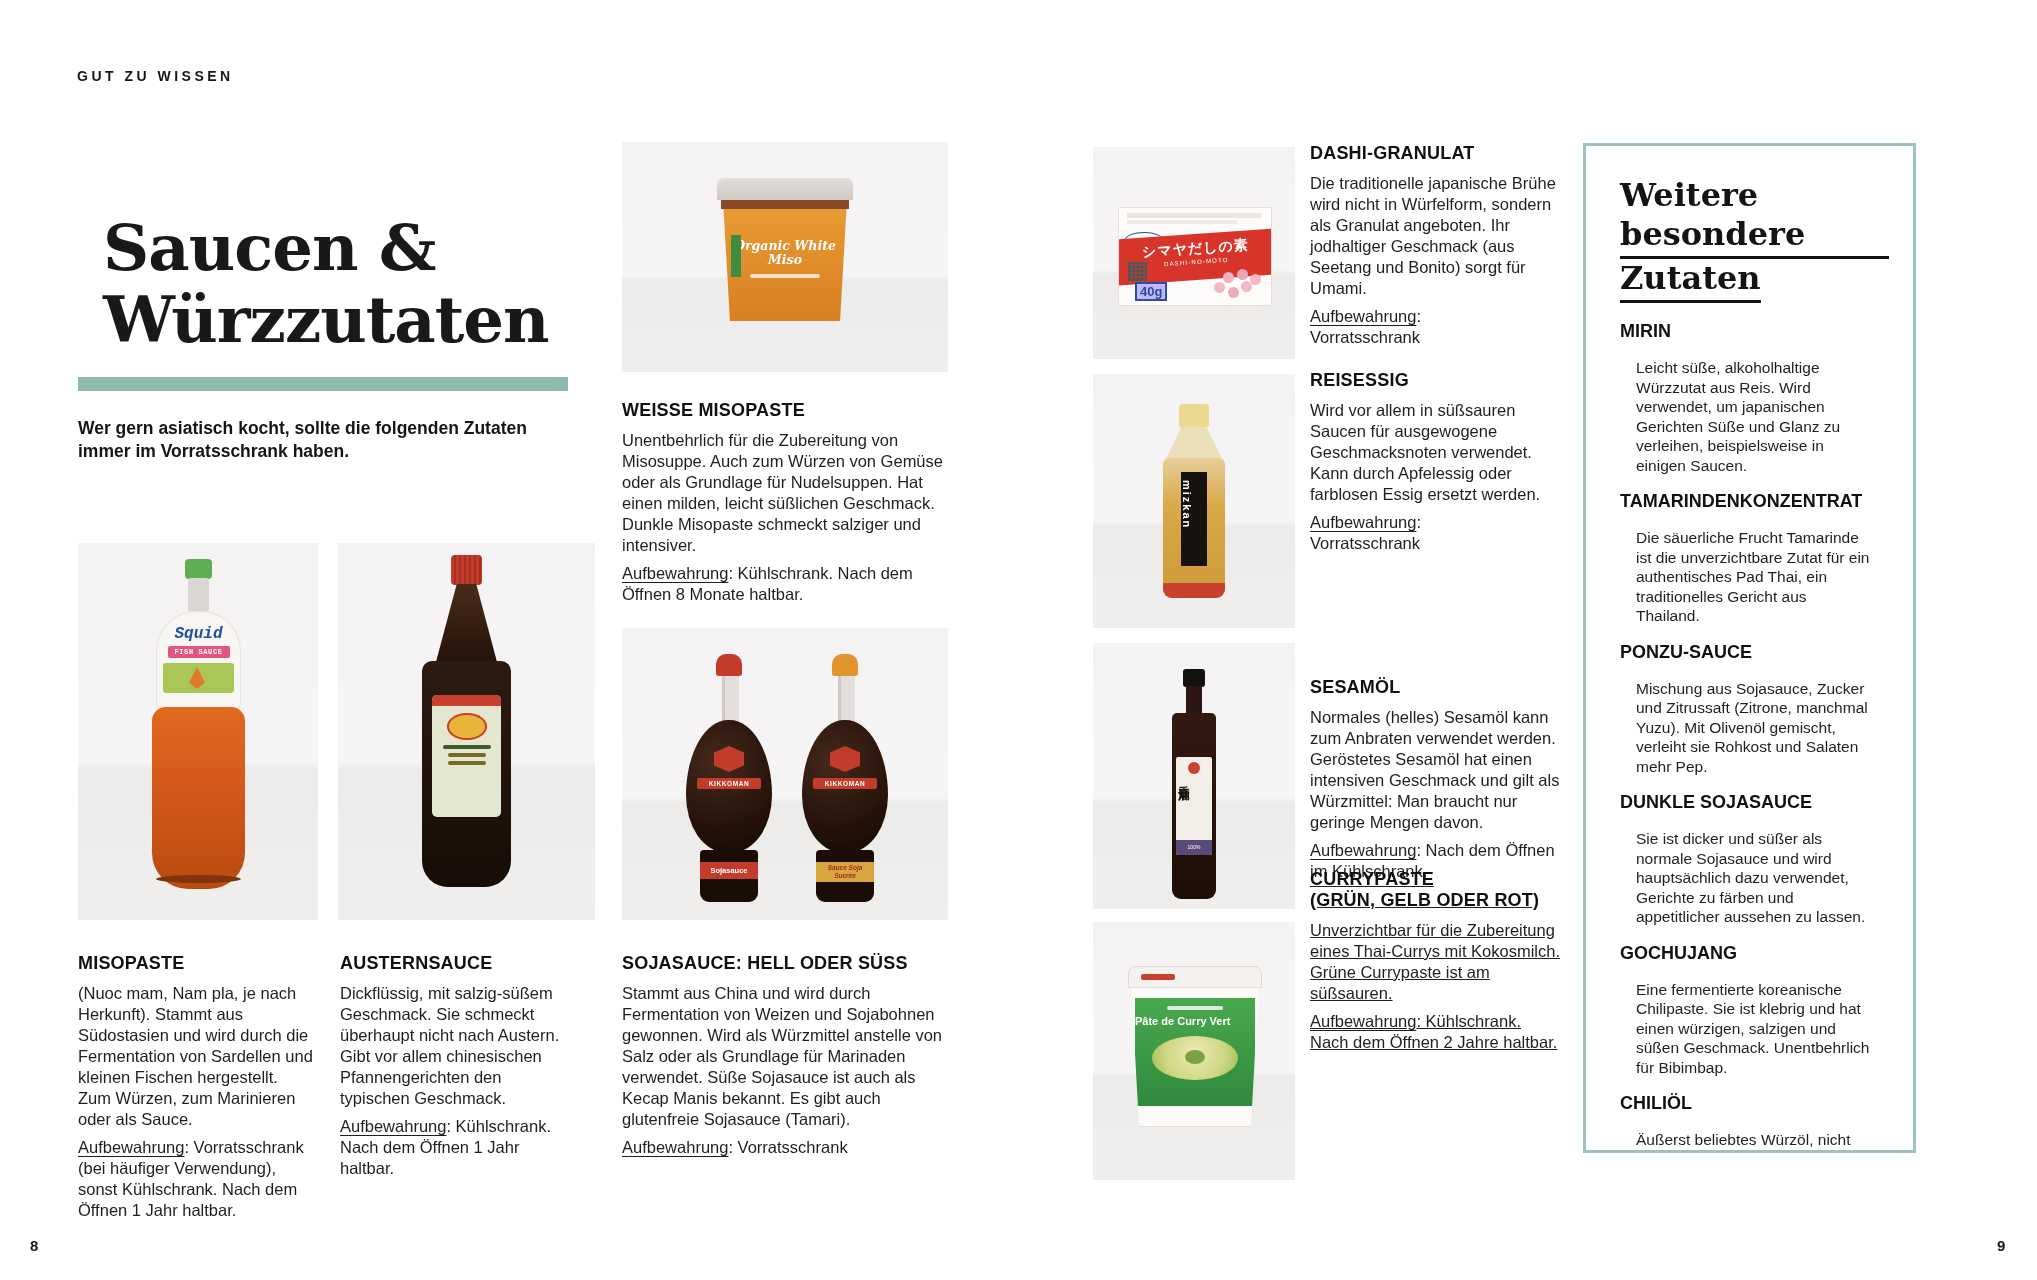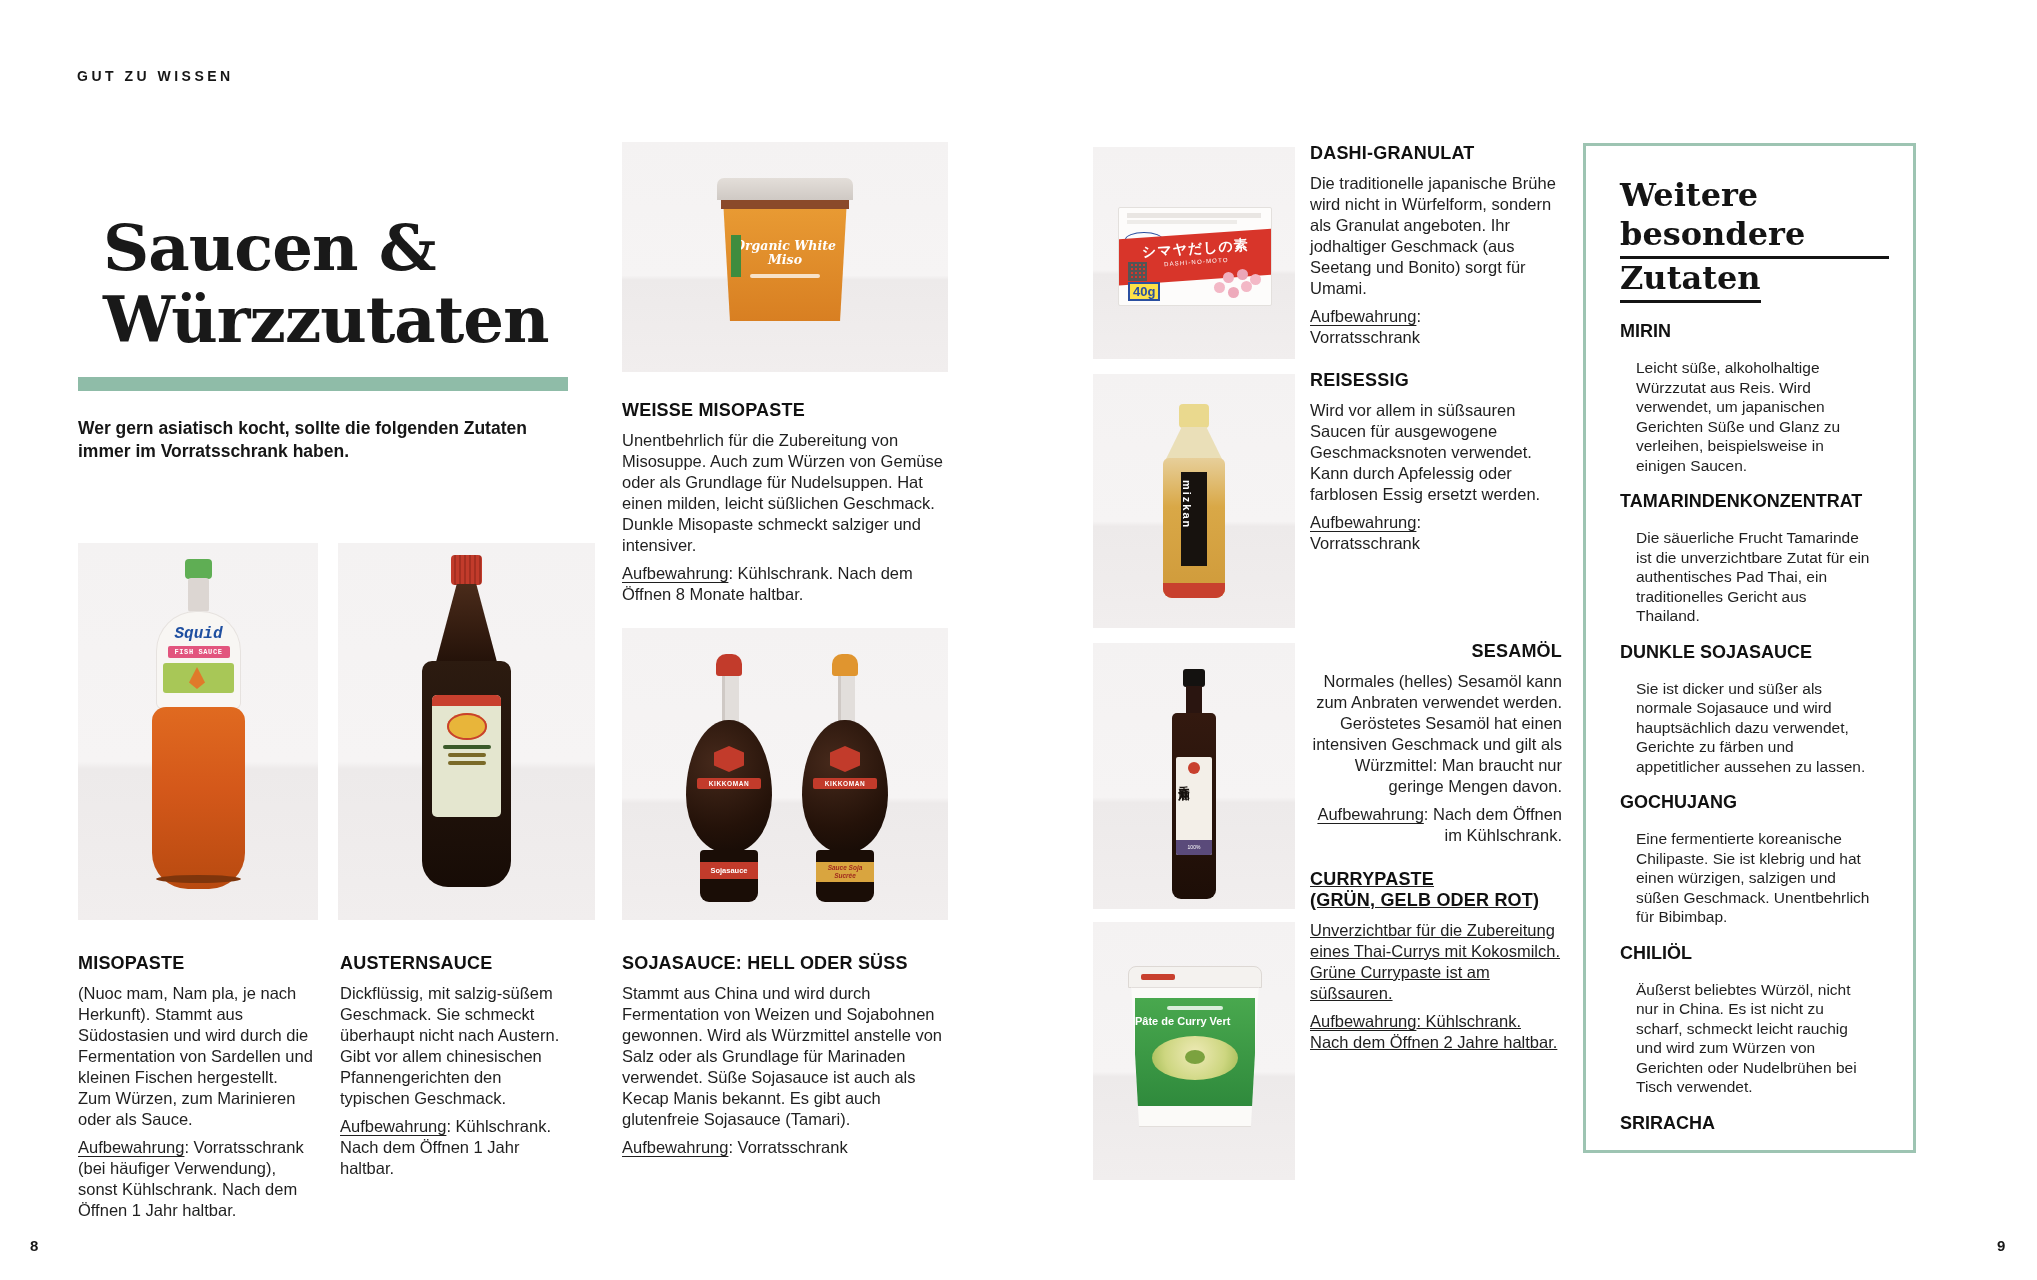--- a/index.html
+++ b/index.html
@@ -98,21 +98,21 @@
   .da-fine{position:absolute;left:8px;top:5px;width:134px;height:5px;background:#d8d4d0;opacity:.55;}
   .da-fine2{position:absolute;left:8px;top:12px;width:110px;height:4px;background:#d8d4d0;opacity:.4;}
   .da-oval{position:absolute;left:6px;top:24px;width:36px;height:13px;border:1.5px solid #2a4fa0;border-radius:50%;}
   .da-band{position:absolute;left:-8px;top:26px;width:170px;height:46px;background:#d8352a;transform:rotate(-4deg);
            color:#fff;text-align:center;}
   .da-jp{font-size:14px;font-weight:bold;margin-top:6px;letter-spacing:1px;}
   .da-moto{font-size:6px;letter-spacing:1.2px;margin-top:1px;}
   .da-qr{position:absolute;left:9px;top:54px;width:17px;height:17px;border:1px solid #555;
          background:repeating-linear-gradient(0deg,#555 0 2px,transparent 2px 4px),
                     repeating-linear-gradient(90deg,#555 0 2px,transparent 2px 4px);}
-  .da-40{position:absolute;left:9px;bottom:4px;border:2px solid #2a4fa0;color:#2a4fa0;background:#fde047;
+  .da-40{position:absolute;left:16px;bottom:4px;border:2px solid #2a4fa0;color:#2a4fa0;background:#c4b5fd;
          font-size:13px;font-weight:bold;padding:0 3px;}
   .da-bloom{position:absolute;right:46px;bottom:12px;width:11px;height:11px;border-radius:50%;background:#f3b8c6;
             box-shadow:14px 5px 0 #eeaabb,27px -1px 0 #f3b8c6,9px -10px 0 #f0b0c0,23px -13px 0 #eba6b8,36px -8px 0 #f3b8c6;}
 
   
   .rv-cap{left:86px;top:30px;width:30px;height:24px;background:#ead98e;border-radius:4px;}
   .rv-shoulder{left:73px;top:53px;width:56px;height:32px;background:#eadfb8;clip-path:polygon(28% 0,72% 0,100% 100%,0 100%);}
   .rv-body{left:70px;top:84px;width:62px;height:140px;border-radius:6px 6px 9px 9px;
            background:linear-gradient(180deg,#e7cf9a 0%,#d9a847 35%,#cf9a3a 100%);}
   .rv-band{position:absolute;left:18px;top:14px;width:26px;height:94px;background:#17120e;color:#fff;text-align:center;}
@@ -316,21 +316,21 @@
 Vorratsschrank</span></p>
   </div>
 
   <div class="col" style="left:1310px;top:370px;width:252px;">
     <h3>REISESSIG</h3>
     <p>Wird vor allem in süßsauren Saucen für ausgewogene Geschmacksnoten verwendet. Kann durch Apfelessig oder farblosen Essig ersetzt werden.</p>
     <p><span class="ul">Aufbewahrung</span><span class="prel">:
 Vorratsschrank</span></p>
   </div>
 
-  <div class="col" style="left:1310px;top:641px;width:252px;text-align:right;">
+  <div class="col" style="left:1310px;top:677px;width:252px;">
     <h3>SESAMÖL</h3>
     <p>Normales (helles) Sesamöl kann zum Anbraten verwendet werden. Geröstetes Sesamöl hat einen intensiven Geschmack und gilt als Würzmittel: Man braucht nur geringe Mengen davon.</p>
     <p><span class="ul">Aufbewahrung</span><span>: Nach dem Öffnen im Kühlschrank.</span></p>
   </div>
 
   <div class="col" style="left:1310px;top:869px;width:252px;text-decoration:underline;">
     <h3 style="margin-bottom:0;">CURRYPASTE</h3>
     <h3>(GRÜN, GELB ODER ROT)</h3>
     <p>Unverzichtbar für die Zubereitung eines Thai-Currys mit Kokosmilch. Grüne Currypaste ist am süßsauren.</p>
     <p><span class="ul">Aufbewahrung</span><span>: Kühlschrank. Nach dem Öffnen 2 Jahre haltbar.</span></p>
@@ -343,20 +343,24 @@
     </div>
     <div class="sb-item">
       <h4>MIRIN</h4>
       <p>Leicht süße, alkoholhaltige Würzzutat aus Reis. Wird verwendet, um japanischen Gerichten Süße und Glanz zu verleihen, beispielsweise in einigen Saucen.</p>
     </div>
     <div class="sb-item">
       <h4>TAMARINDENKONZENTRAT</h4>
       <p>Die säuerliche Frucht Tamarinde ist die unverzichtbare Zutat für ein authentisches Pad Thai, ein traditionelles Gericht aus Thailand.</p>
     </div>
     <div class="sb-item">
+      <h4>PONZU-SAUCE</h4>
+      <p>Mischung aus Sojasauce, Zucker und Zitrussaft (Zitrone, manchmal Yuzu). Mit Olivenöl gemischt, verleiht sie Rohkost und Salaten mehr Pep.</p>
+    </div>
+    <div class="sb-item">
       <h4>DUNKLE SOJASAUCE</h4>
       <p>Sie ist dicker und süßer als normale Sojasauce und wird hauptsächlich dazu verwendet, Gerichte zu färben und appetitlicher aussehen zu lassen.</p>
     </div>
     <div class="sb-item">
       <h4>GOCHUJANG</h4>
       <p>Eine fermentierte koreanische Chilipaste. Sie ist klebrig und hat einen würzigen, salzigen und süßen Geschmack. Unentbehrlich für Bibimbap.</p>
     </div>
     <div class="sb-item">
       <h4>CHILIÖL</h4>
       <p>Äußerst beliebtes Würzöl, nicht nur in China. Es ist nicht zu scharf, schmeckt leicht rauchig und wird zum Würzen von Gerichten oder Nudelbrühen bei Tisch verwendet.</p>

